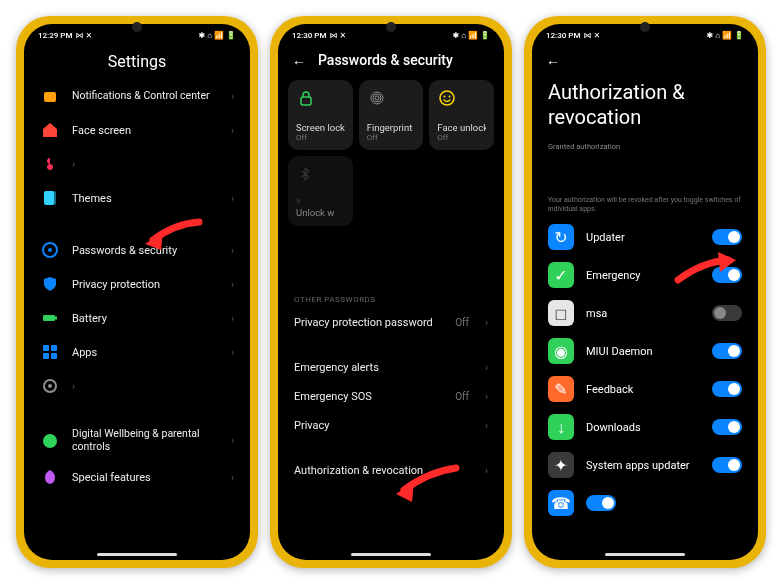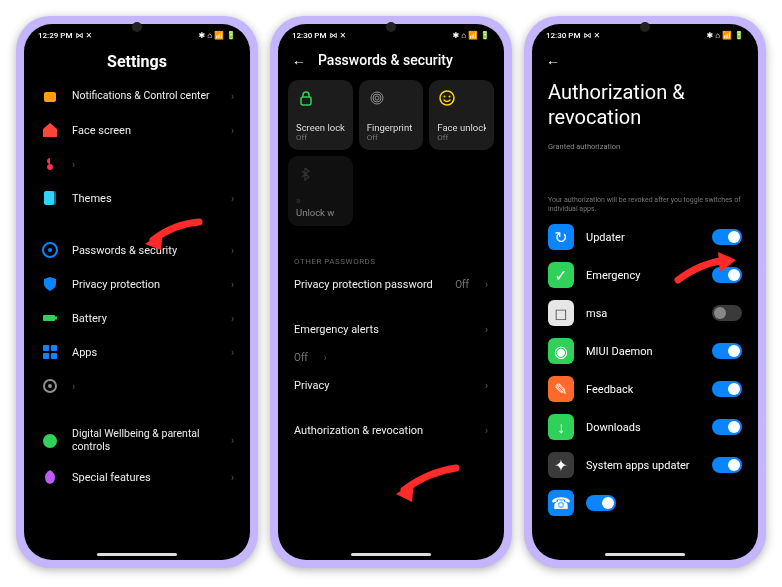--- a/index.html
+++ b/index.html
@@ -8,21 +8,21 @@
     font-family: -apple-system, Roboto, "Helvetica Neue", Arial, sans-serif;
     display: flex;
     gap: 12px;
     padding: 16px;
     justify-content: center;
     align-items: flex-start;
   }
   .phone {
     width: 242px;
     height: 552px;
-    background: #c4b5fd;
+    background: #eab308;
     border-radius: 34px;
     padding: 8px;
     position: relative;
     box-shadow: 0 2px 10px rgba(0,0,0,0.3);
   }
   .screen {
     width: 100%;
     height: 100%;
     background: #000;
     border-radius: 28px;
@@ -53,21 +53,21 @@
   .status-left { display: flex; align-items: center; gap: 3px; }
   .status-right { display: flex; align-items: center; gap: 3px; font-size: 8px; }
   .header {
     display: flex;
     align-items: center;
     padding: 8px 14px;
     gap: 12px;
   }
   .page-title {
     font-size: 16px;
-    font-weight: 700;
+    font-weight: 400;
     text-align: center;
     flex: 1;
   }
   .page-title-left { text-align: left; flex: 1; font-size: 14px; font-weight: 500; }
   .big-title { font-size: 20px; font-weight: 400; padding: 4px 16px 6px; line-height: 1.25; }
   .sub-desc { font-size: 7px; color: #777; padding: 0 16px 4px; line-height: 1.3; margin-top: 44px; }
   .sub-desc-title { font-size: 7.5px; color: #888; padding: 6px 16px 1px; }
   .list { padding: 0 6px; }
   .row {
     display: flex;
@@ -89,20 +89,21 @@
   .row .label.two-line { line-height: 1.2; font-size: 10.5px; }
   .row .chev { color: #555; font-size: 10px; flex-shrink: 0; }
   .row .value { color: #777; font-size: 10px; margin-right: 4px; }
   .section-gap { height: 18px; }
   .section-header {
     font-size: 8px;
     letter-spacing: 0.5px;
     color: #666;
     padding: 31px 16px 4px;
     text-transform: uppercase;
+    margin-top: 38px;
   }
   
   .tile-grid {
     display: grid;
     grid-template-columns: 1fr 1fr 1fr;
     gap: 6px;
     padding: 4px 10px 0;
   }
   .tile {
     background: #1c1c1c;
@@ -385,20 +386,21 @@
           <span class="chev">›</span>
         </div>
       </div>
     <div style="height:16px"></div>
     <div class="list" id="s2rows2">
         <div class="row">
           <span class="label">Emergency alerts</span>
           <span class="chev">›</span>
         </div>
         <div class="row">
+          <span class="label">Emergency SOS</span>
           <span class="value">Off</span>
           <span class="chev">›</span>
         </div>
         <div class="row">
           <span class="label">Privacy</span>
           <span class="chev">›</span>
         </div>
       </div>
     <div style="height:16px"></div>
     <div class="list" id="s2rows3">

